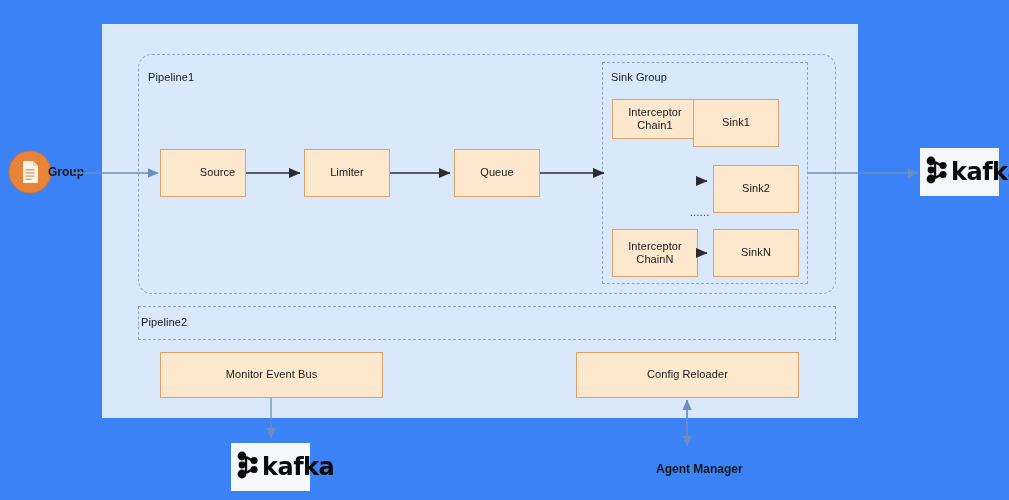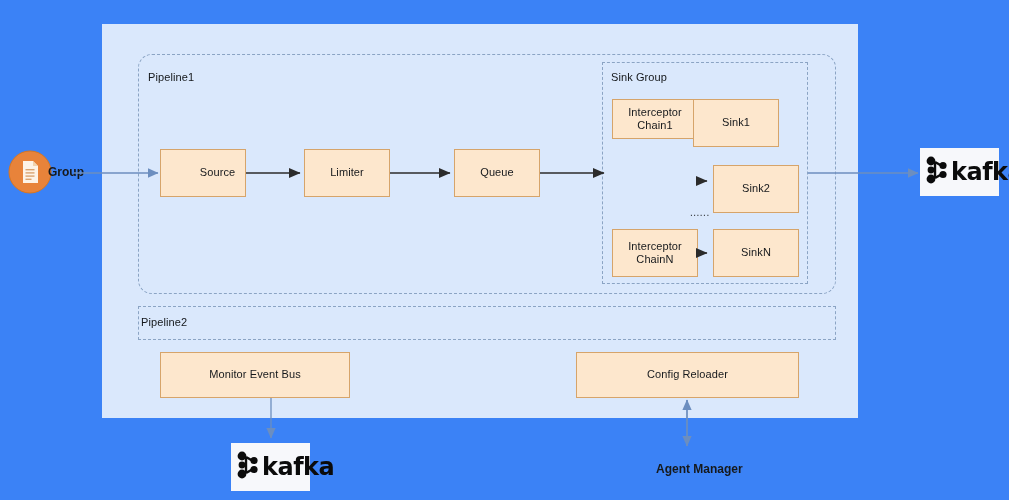--- a/index.html
+++ b/index.html
@@ -234,21 +234,21 @@
         <circle cx="7" cy="6" r="4.4" fill="#0b0b0b"></circle>
         <circle cx="7" cy="24" r="4.4" fill="#0b0b0b"></circle>
         <circle cx="7" cy="15" r="3.4" fill="#0b0b0b"></circle>
         <circle cx="19" cy="10.5" r="3.6" fill="#0b0b0b"></circle>
         <circle cx="19" cy="19.5" r="3.6" fill="#0b0b0b"></circle>
       </svg>
     </span>
     <span class="kafka-word" style="font-size:24px; margin-left:3px;">kafka</span>
   </div>
 
-  <div class="box" style="left:160px; top:352px; width:190px; height:46px;">Monitor Event Bus</div>
+  <div class="box" style="left:160px; top:352px; width:223px; height:46px;">Monitor Event Bus</div>
 
   <div class="box" style="left:576px; top:352px; width:223px; height:46px;">Config Reloader</div>
 
   <svg class="arrow-svg" style="left:264px; top:398px;" width="14" height="48">
     <defs>
       <marker id="ah-blue3" markerWidth="9" markerHeight="9" refX="8" refY="4.5" orient="auto">
         <path d="M0,0.8 L8.4,4.5 L0,8.2 z" fill="#6c8ebf"></path>
       </marker>
     </defs>
     <line x1="7" y1="0" x2="7" y2="40" stroke="#6c8ebf" stroke-width="1.3" marker-end="url(#ah-blue3)"></line>

